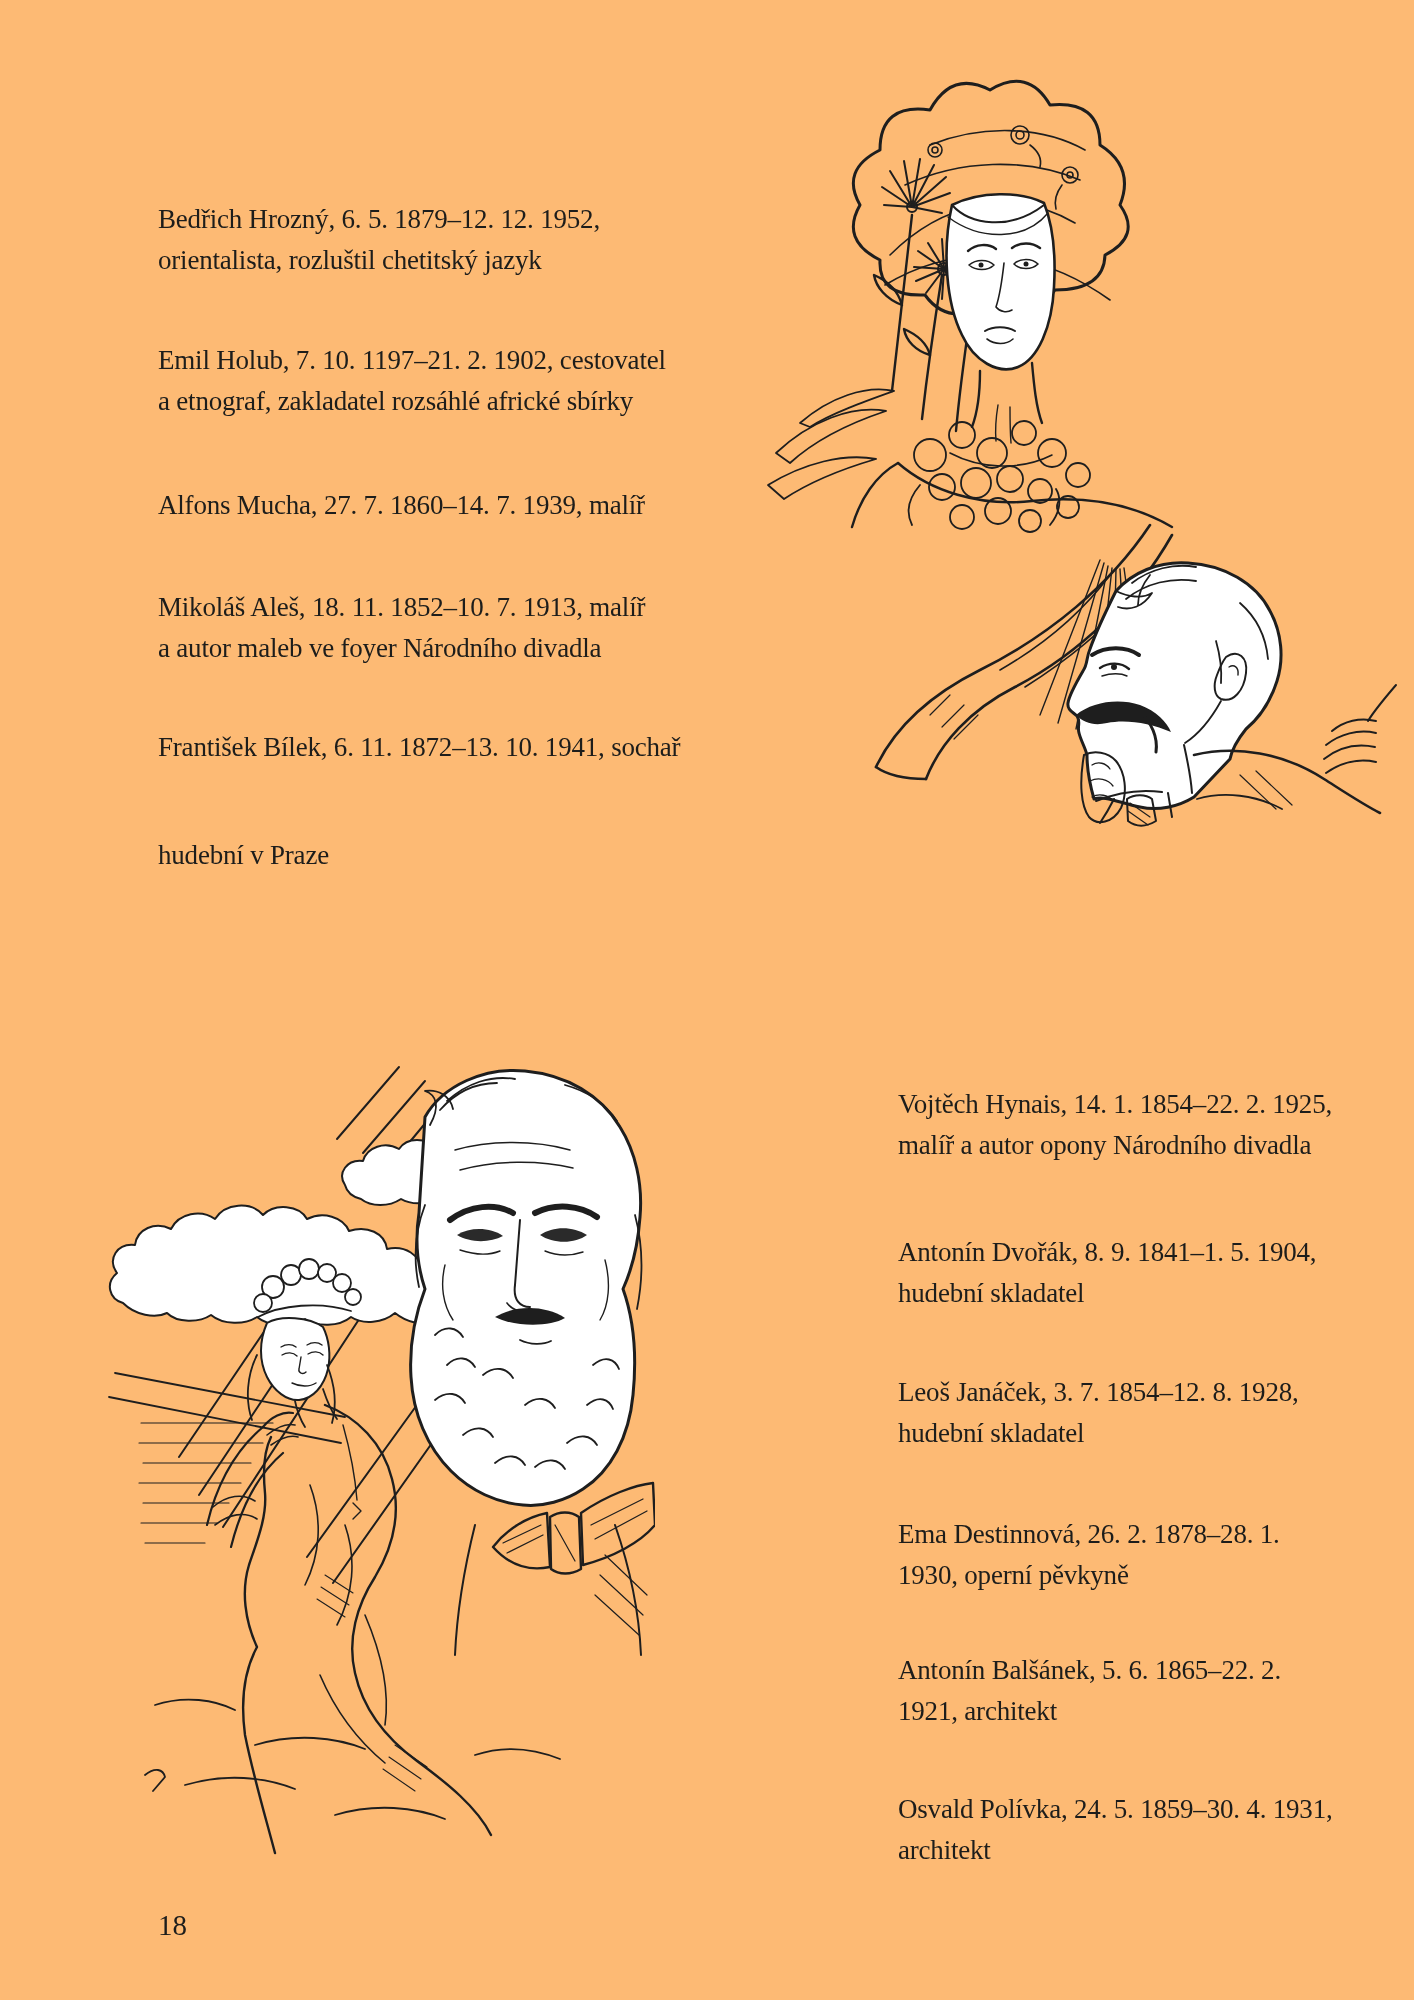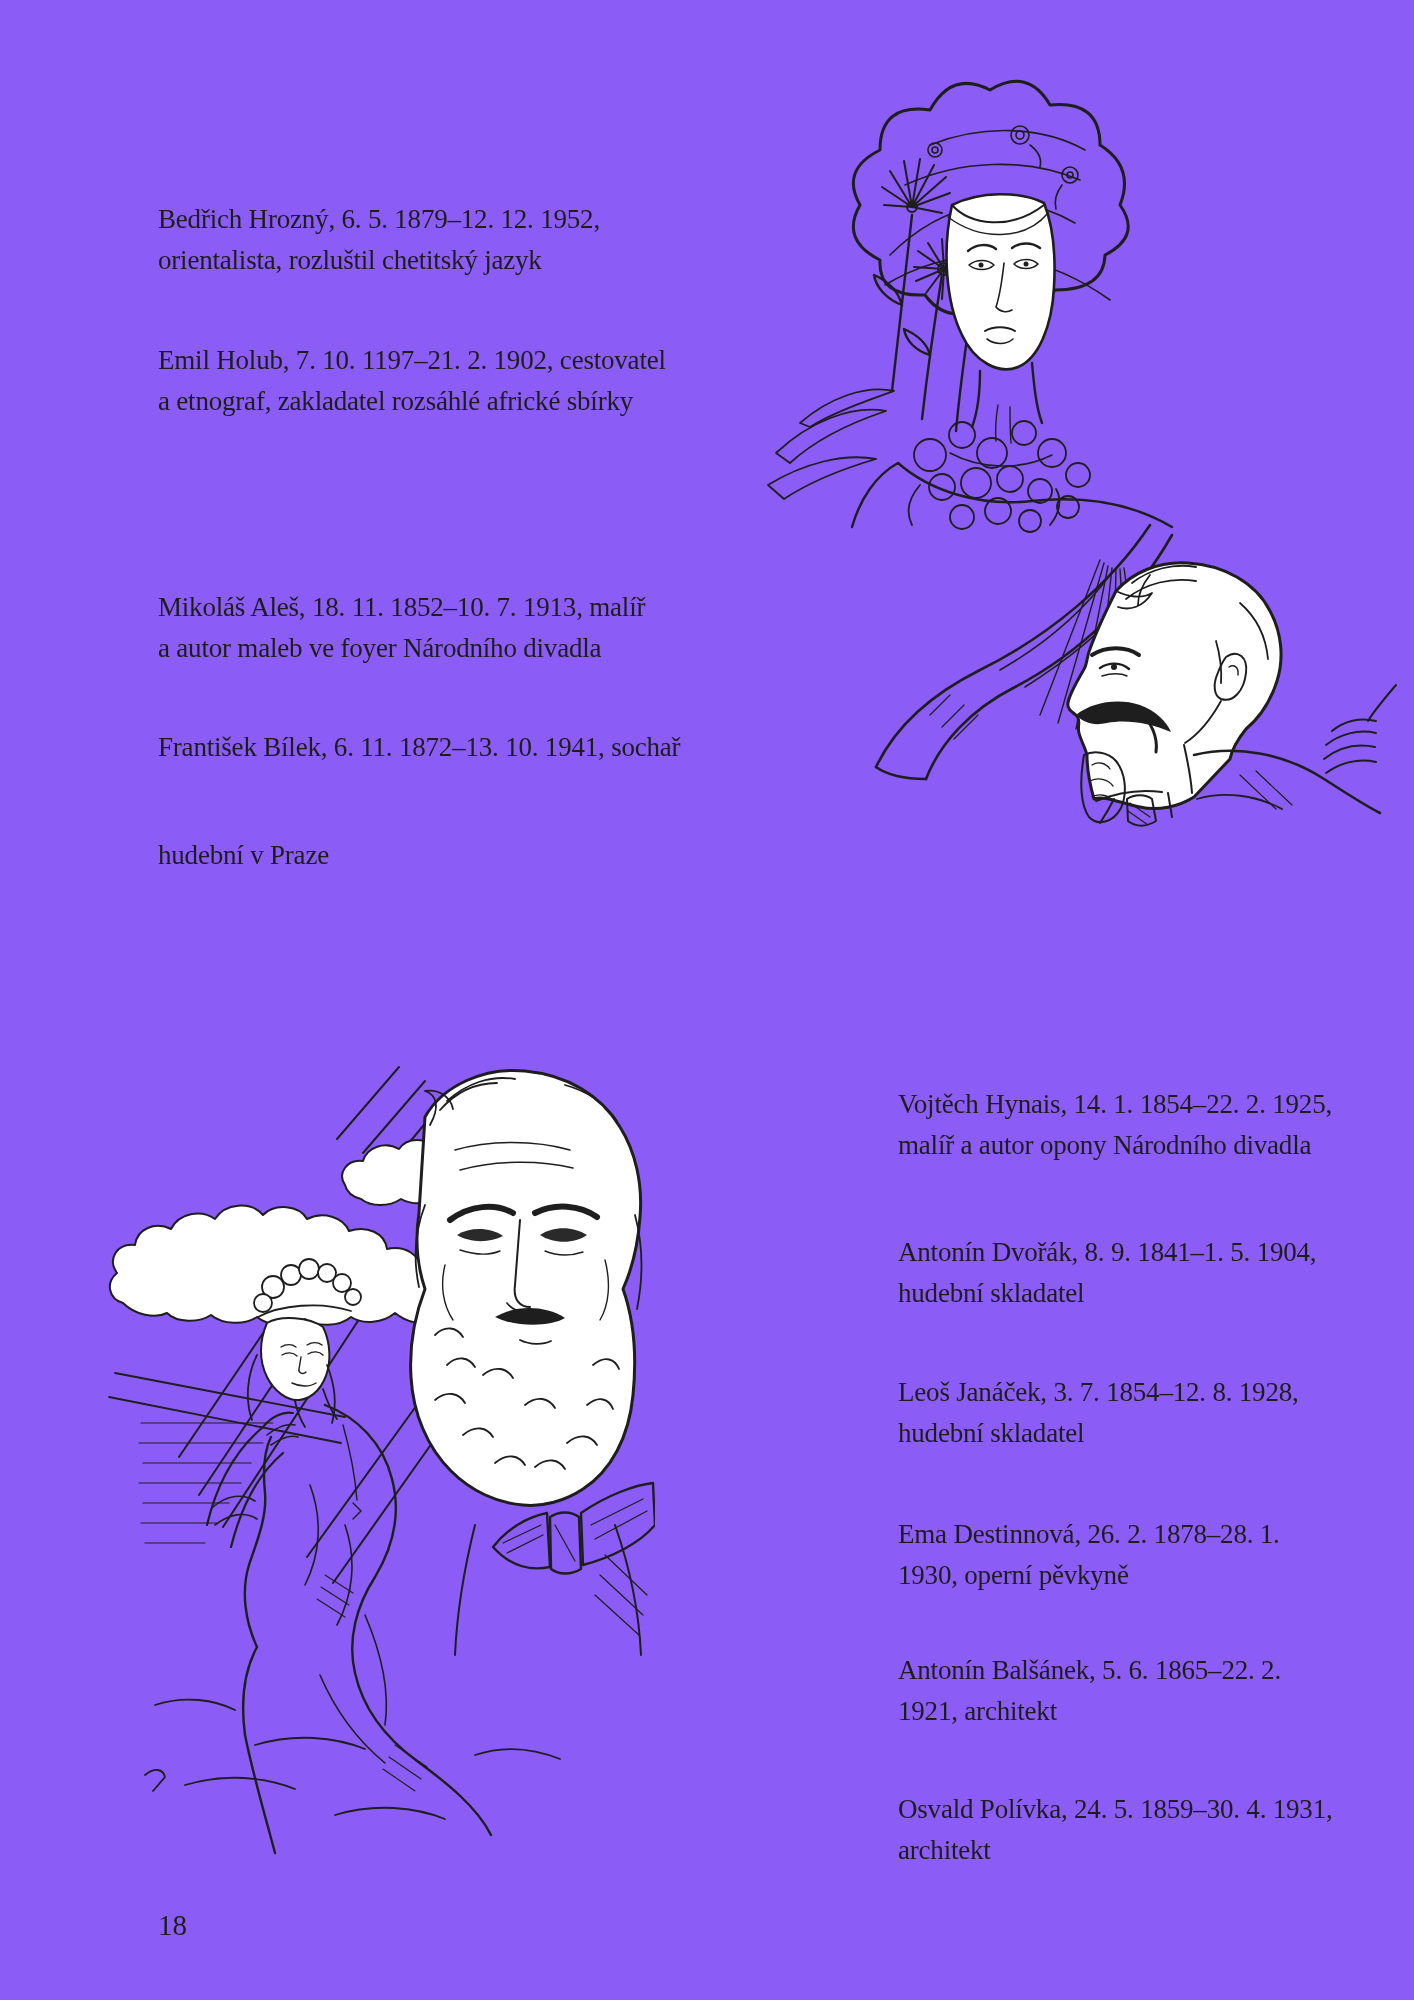--- a/index.html
+++ b/index.html
@@ -1,19 +1,19 @@
 <!DOCTYPE html>
 <html><head>
 <meta charset="utf-8">
 <style>
   html,body{margin:0;padding:0;background:#e8e8e8;}
   .page{
     position:relative;
     width:1414px;height:2000px;
-    background:#8b5cf6;
+    background:#fdba74;
     overflow:hidden;
     font-family:"Liberation Serif","DejaVu Serif",serif;
     color:#1d1d1b;
   }
   .entry{
     position:absolute;
     font-size:27px;
     line-height:41px;
     letter-spacing:-0.2px;
     white-space:nowrap;
@@ -35,20 +35,23 @@
 <div class="page">
 
   <div class="entry left" style="top:199px">
     <span>Bedřich Hrozný, 6. 5. 1879–12. 12. 1952,</span>
     <span>orientalista, rozluštil chetitský jazyk</span>
   </div>
   <div class="entry left" style="top:340px">
     <span>Emil Holub, 7. 10. 1197–21. 2. 1902, cestovatel</span>
     <span>a etnograf, zakladatel rozsáhlé africké sbírky</span>
   </div>
+  <div class="entry left" style="top:485px">
+    <span>Alfons Mucha, 27. 7. 1860–14. 7. 1939, malíř</span>
+  </div>
   <div class="entry left" style="top:587px">
     <span>Mikoláš Aleš, 18. 11. 1852–10. 7. 1913, malíř</span>
     <span>a autor maleb ve foyer Národního divadla</span>
   </div>
   <div class="entry left" style="top:727px">
     <span>František Bílek, 6. 11. 1872–13. 10. 1941, sochař</span>
   </div>
   <div class="entry left" style="top:835px">
     <span>hudební v Praze</span>
   </div>

